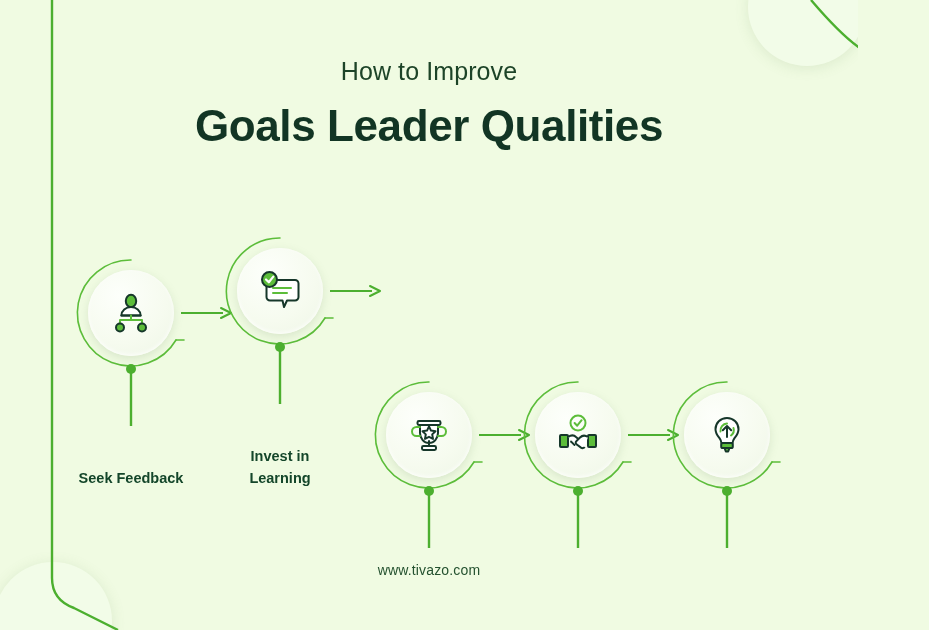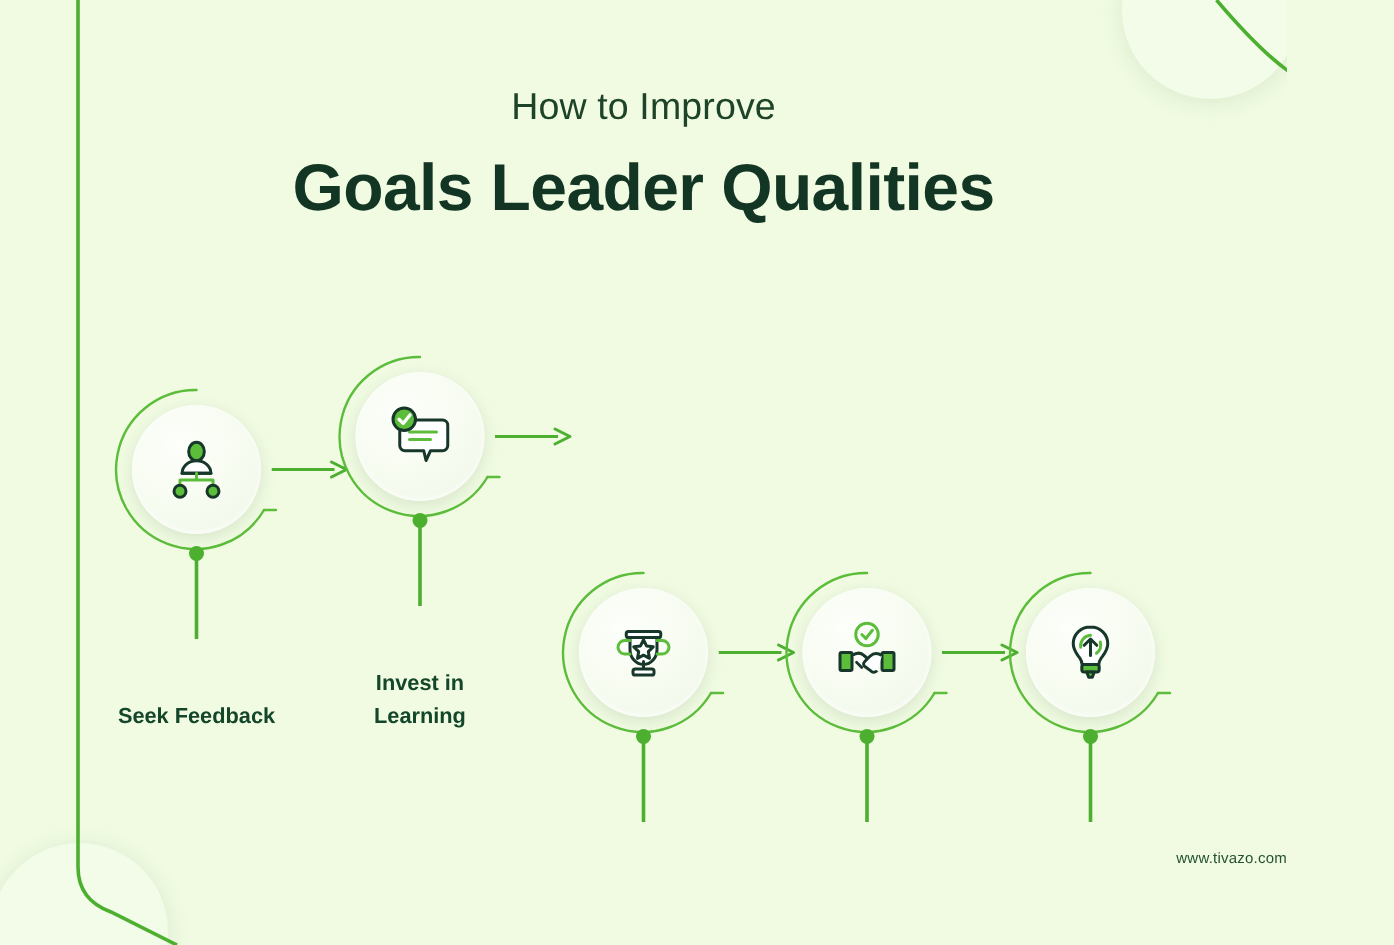--- a/index.html
+++ b/index.html
@@ -138,22 +138,22 @@
     left: 124px;
     width: 52px;
     height: 18px;
   }
 
   
   .footer {
     position: absolute;
     left: 0; right: 0;
     bottom: 52px;
-    text-align: right;
-    font-size: 10px;
+    text-align: center;
+    font-size: 14px;
     color: #24512f;
     letter-spacing: 0.15px;
   }
 </style>
 </head>
 <body>
 
 <div id="canvas">
 
   <div class="deco-circle" id="deco-circle-tr"></div>

